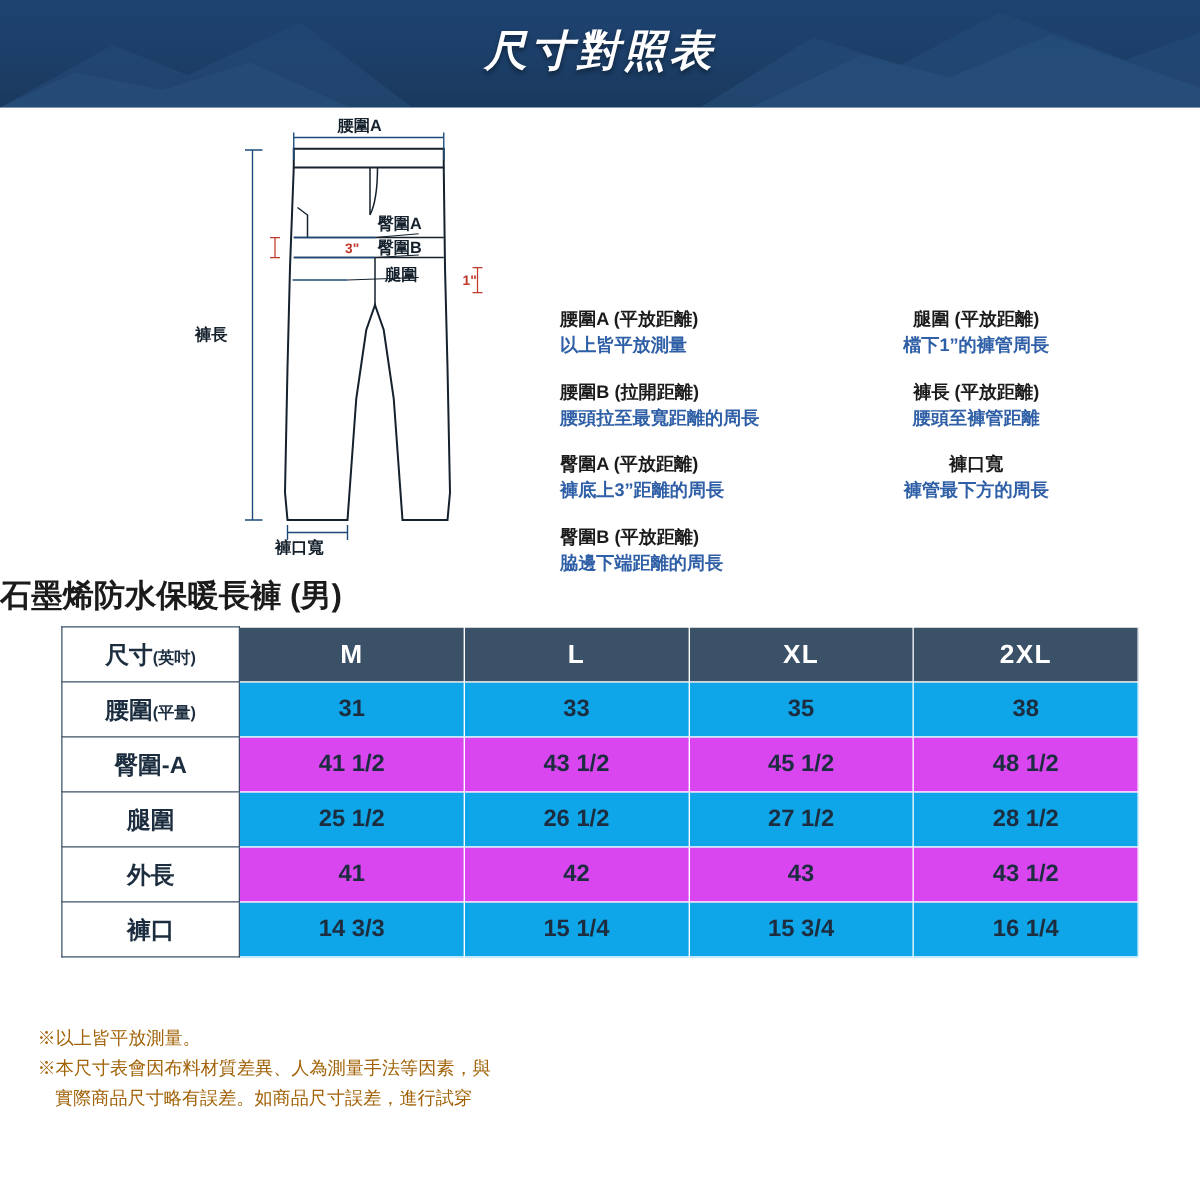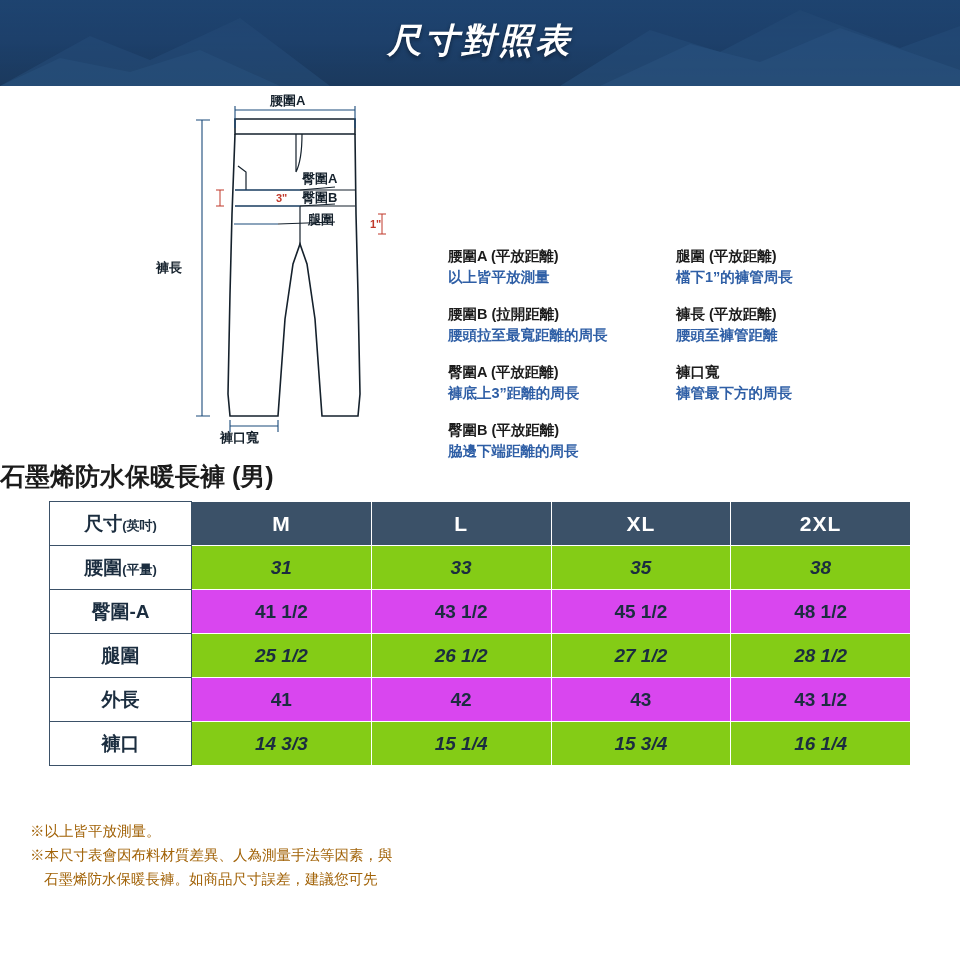--- a/index.html
+++ b/index.html
@@ -51,21 +51,21 @@
   .defs {
     position: absolute;
     left: 448px; top: 160px;
     width: 500px;
   }
   .defs-col {
     position: absolute;
     top: 0;
   }
   .defs-col.left { left: 0; width: 220px; }
-  .defs-col.right { left: 228px; width: 210px; }
+  .defs-col.right { left: 228px; width: 210px; text-align: center; }
   .def-item { margin-bottom: 16px; }
   .def-term {
     color: #1b1b1b;
     font-size: 14.5px;
     font-weight: bold;
     line-height: 1.45;
     white-space: nowrap;
   }
   .def-desc {
     color: #2f5fa6;
@@ -114,21 +114,21 @@
   .corner-cell .unit, .row-head .unit {
     font-size: 13px;
     font-weight: bold;
   }
   thead th.size-head {
     background: #3b5168;
     color: #ffffff;
     font-size: 21px;
     letter-spacing: 1px;
   }
-  tbody tr.odd td.val { background: #84cc16; font-style: italic; }
+  tbody tr.odd td.val { background: #0ea5e9; }
   tbody tr.even td.val { background: #d946ef; }
 
   
   .notes {
     position: absolute;
     left: 30px;
     top: 820px;
     width: 700px;
     font-size: 14.5px;
     color: #a16207;
@@ -322,16 +322,16 @@
           <td class="val">15 3/4</td>
           <td class="val">16 1/4</td>
         </tr>
       </tbody>
     </table>
   </div>
 
   <div class="notes">
     <p>※以上皆平放測量。</p>
     <p>※本尺寸表會因布料材質差異、人為測量手法等因素，與</p>
-    <p class="indent">石墨烯防水保暖長褲。如商品尺寸誤差，建議您可先</p>
+    <p class="indent">實際商品尺寸略有誤差。如商品尺寸誤差，進行試穿</p>
   </div>
 
 </div>
 
 </body></html>

